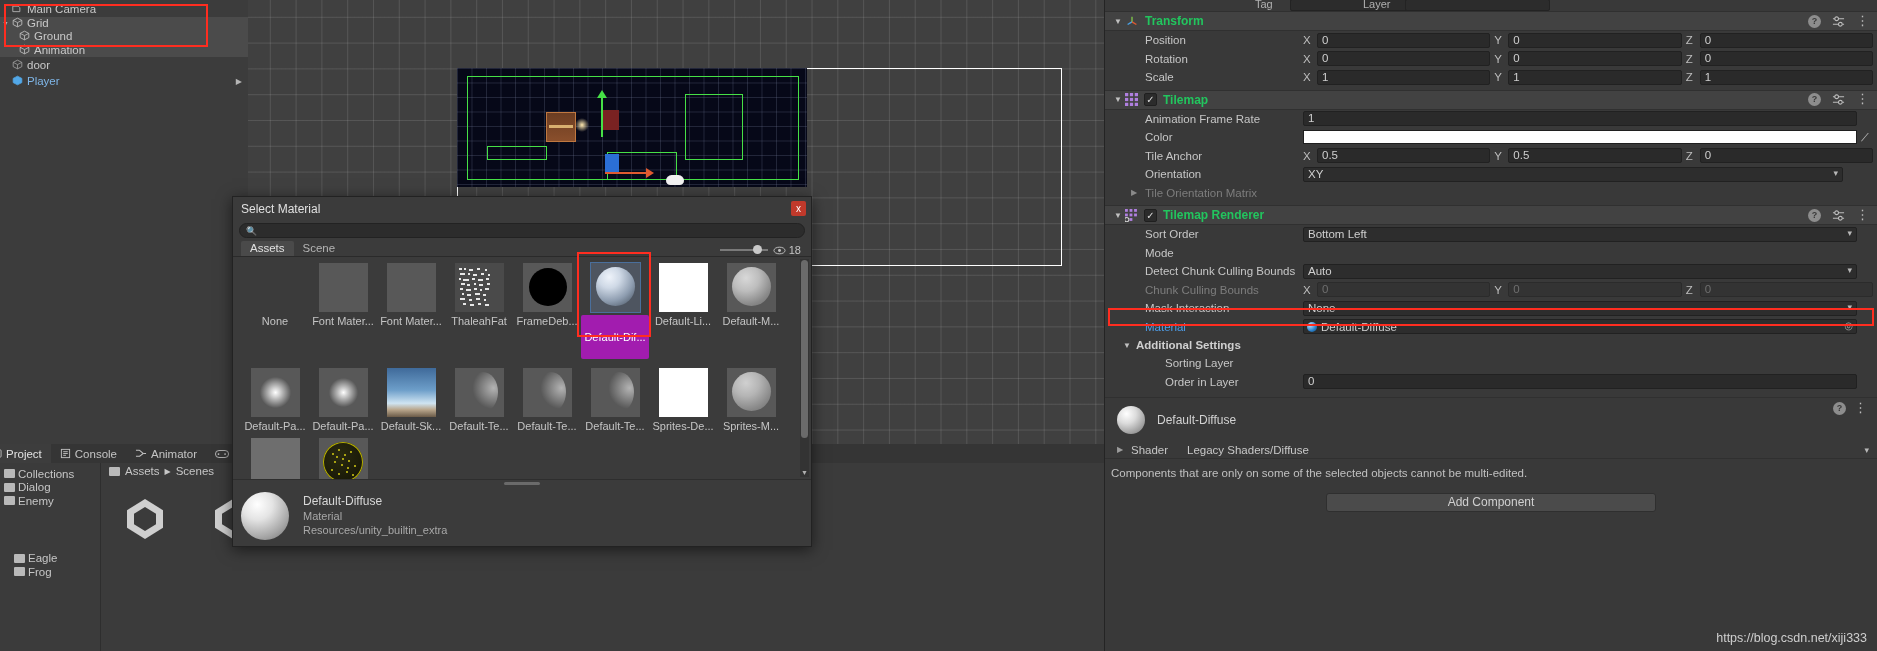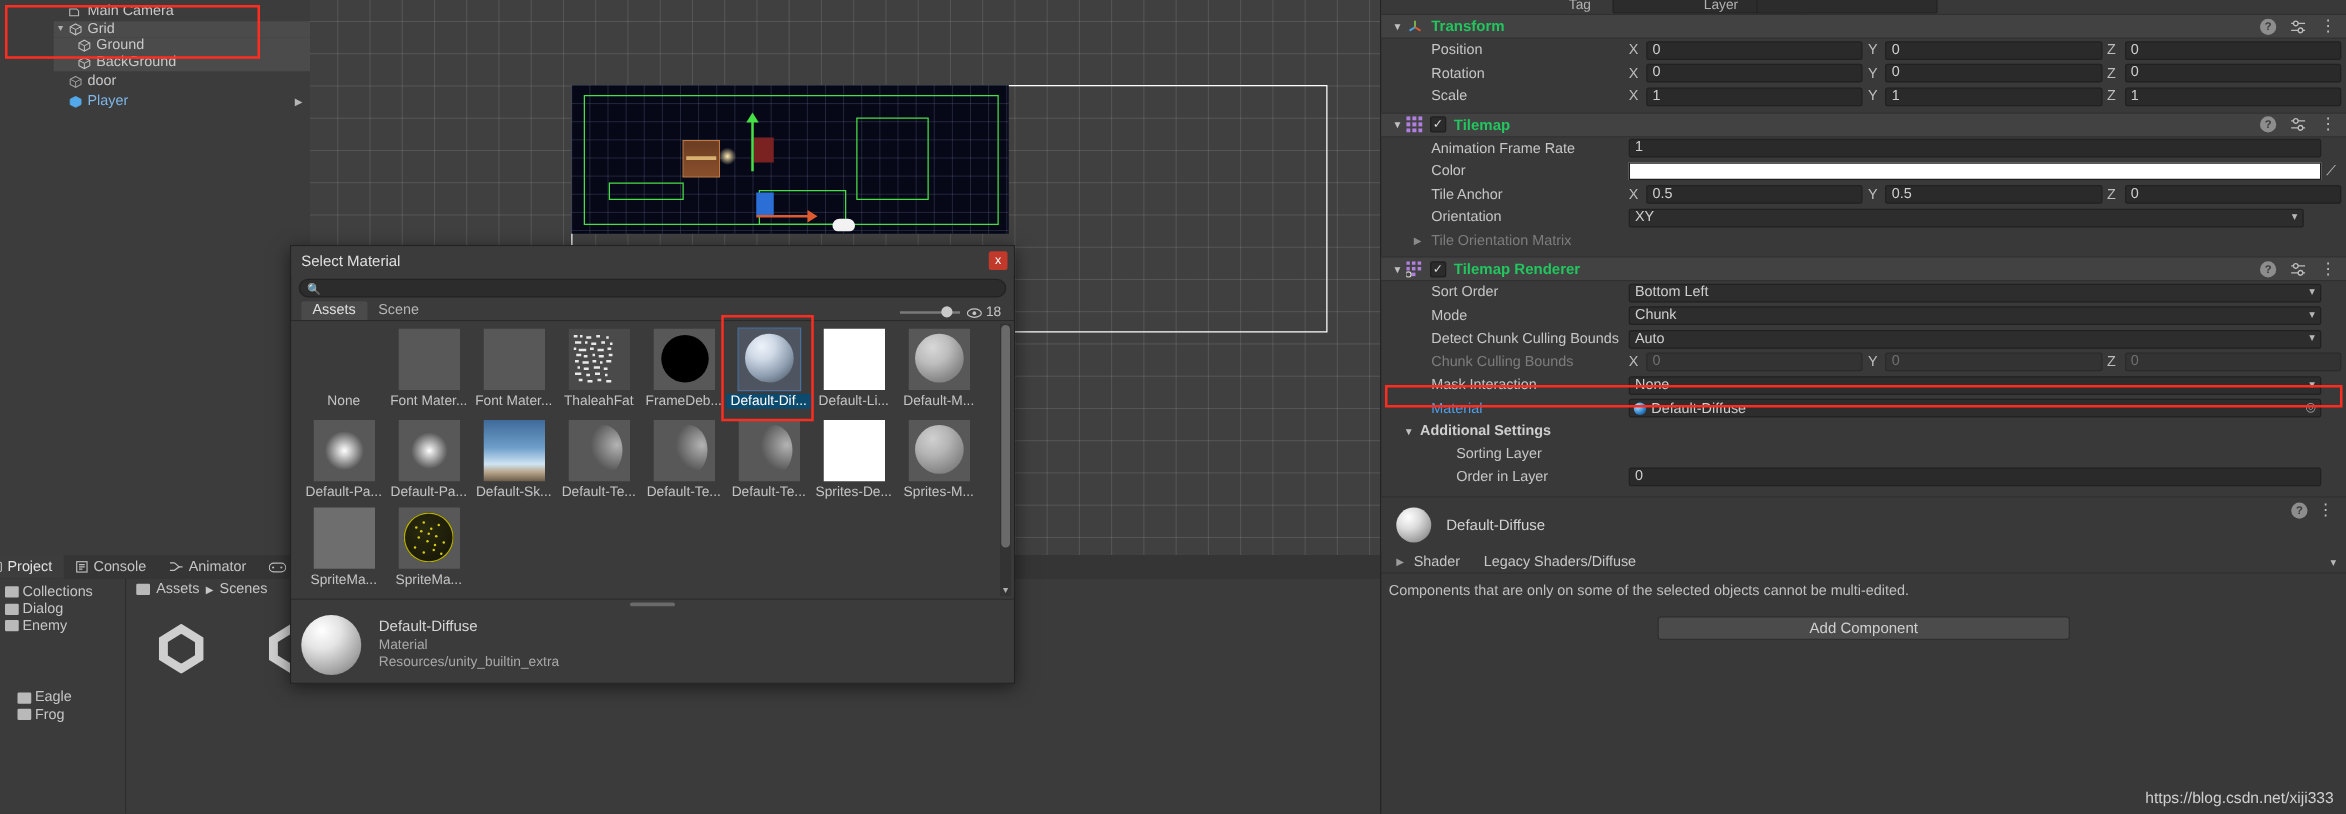--- a/index.html
+++ b/index.html
@@ -13,22 +13,22 @@
   }
   #root { position: relative; width: 1877px; height: 651px; }
 
   
   #hierarchy {
     position: absolute; left: 0; top: 0; width: 248px; height: 444px;
     background: #3c3c3c;
   }
   .hier-row {
     position: relative; height: 13.5px; line-height: 13.5px;
-    display: flex; align-items: center; white-space: nowrap;
-    font-size: 11.5px; color: #c8c8c8; margin-left: 43px;
+    display: flex; align-items: flex-start; white-space: nowrap;
+    font-size: 11.5px; color: #c8c8c8;
   }
   .hier-row.sel { background: #4b4b4b; }
   .hier-indent { display: inline-block; }
   .foldout {
     width: 11px; display: inline-block; text-align: center;
     font-size: 7px; color: #b0b0b0;
   }
   .go-icon {
     width: 13px; height: 11px; margin-right: 3px; flex: 0 0 auto;
     position: relative; top: 0px;
@@ -292,22 +292,22 @@
   .m-cell { width: 68px; margin-right: 0px; margin-bottom: 6px; text-align:center; }
   .m-thumb {
     width:49px; height:49px; margin: 0 auto; background:#585858;
     position:relative; overflow:hidden;
   }
   .m-name {
     margin-top: 3px; font-size:11px; color:#c4c4c4;
     white-space:nowrap; overflow:hidden; text-overflow:clip;
   }
   .m-cell.selected .m-name {
-    background:#0c4a6e; color:#ffffff; display:inline-block;
-    padding: 0 3px; border-radius:2px;
+    background:#a21caf; color:#ffffff; display:inline-block;
+    padding: 16px 3px; border-radius:2px;
   }
   .m-cell.selected .m-thumb { outline: 1px solid #4a6f9c; }
   #dlg-sel-highlight {
     position:absolute; left:577px; top:253px; width:74px; height:85px;
     border:2px solid #ff2d20; pointer-events:none;
   }
   #dlg-scroll {
     position:absolute; right:2px; top:62px; bottom:69px; width:9px; background:#333;
   }
   #dlg-scroll .thumb {
@@ -419,21 +419,21 @@
           <path d="M2.5 4.3 8 7.1l5.5-2.8M8 7.1v5.4" fill="none" stroke="#c0c0c0" stroke-width="1"></path>
         </svg>
       <span class="hier-label">Ground</span>
     </div>
     <div class="hier-row sel">
       <span class="hier-indent" style="width:18px"></span>
       <svg class="go-icon" viewBox="0 0 16 14">
           <path d="M8 1.5 13.5 4.3v5.4L8 12.5 2.5 9.7V4.3z" fill="none" stroke="#c0c0c0" stroke-width="1.1"></path>
           <path d="M2.5 4.3 8 7.1l5.5-2.8M8 7.1v5.4" fill="none" stroke="#c0c0c0" stroke-width="1"></path>
         </svg>
-      <span class="hier-label">BackGround</span>
+      <span class="hier-label">Animation</span>
     </div>
     <div class="hier-row" style="margin-top:2px;">
       <span class="foldout">&nbsp;</span>
       <svg class="go-icon" viewBox="0 0 16 14">
           <path d="M8 1.5 13.5 4.3v5.4L8 12.5 2.5 9.7V4.3z" fill="none" stroke="#9e9e9e" stroke-width="1.1"></path>
           <path d="M2.5 4.3 8 7.1l5.5-2.8M8 7.1v5.4" fill="none" stroke="#9e9e9e" stroke-width="1"></path>
         </svg>
       <span class="hier-label">door</span>
     </div>
     <div class="hier-row" style="margin-top:2px;">
@@ -635,21 +635,20 @@
         <span class="ic dots-ic">⋮</span>
       </span>
     </div>
 
     <div class="prop-row">
       <span class="prop-label">Sort Order</span>
       <span class="dropdown" style="margin-right:20px;">Bottom Left</span>
     </div>
     <div class="prop-row">
       <span class="prop-label">Mode</span>
-      <span class="dropdown" style="margin-right:20px;">Chunk</span>
     </div>
     <div class="prop-row">
       <span class="prop-label">Detect Chunk Culling Bounds</span>
       <span class="dropdown" style="margin-right:20px;">Auto</span>
     </div>
     <div class="prop-row dim">
       <span class="prop-label">Chunk Culling Bounds</span>
       <span class="vec3">
         <span class="vec-cell">
             <span class="vec-axis">X</span>

